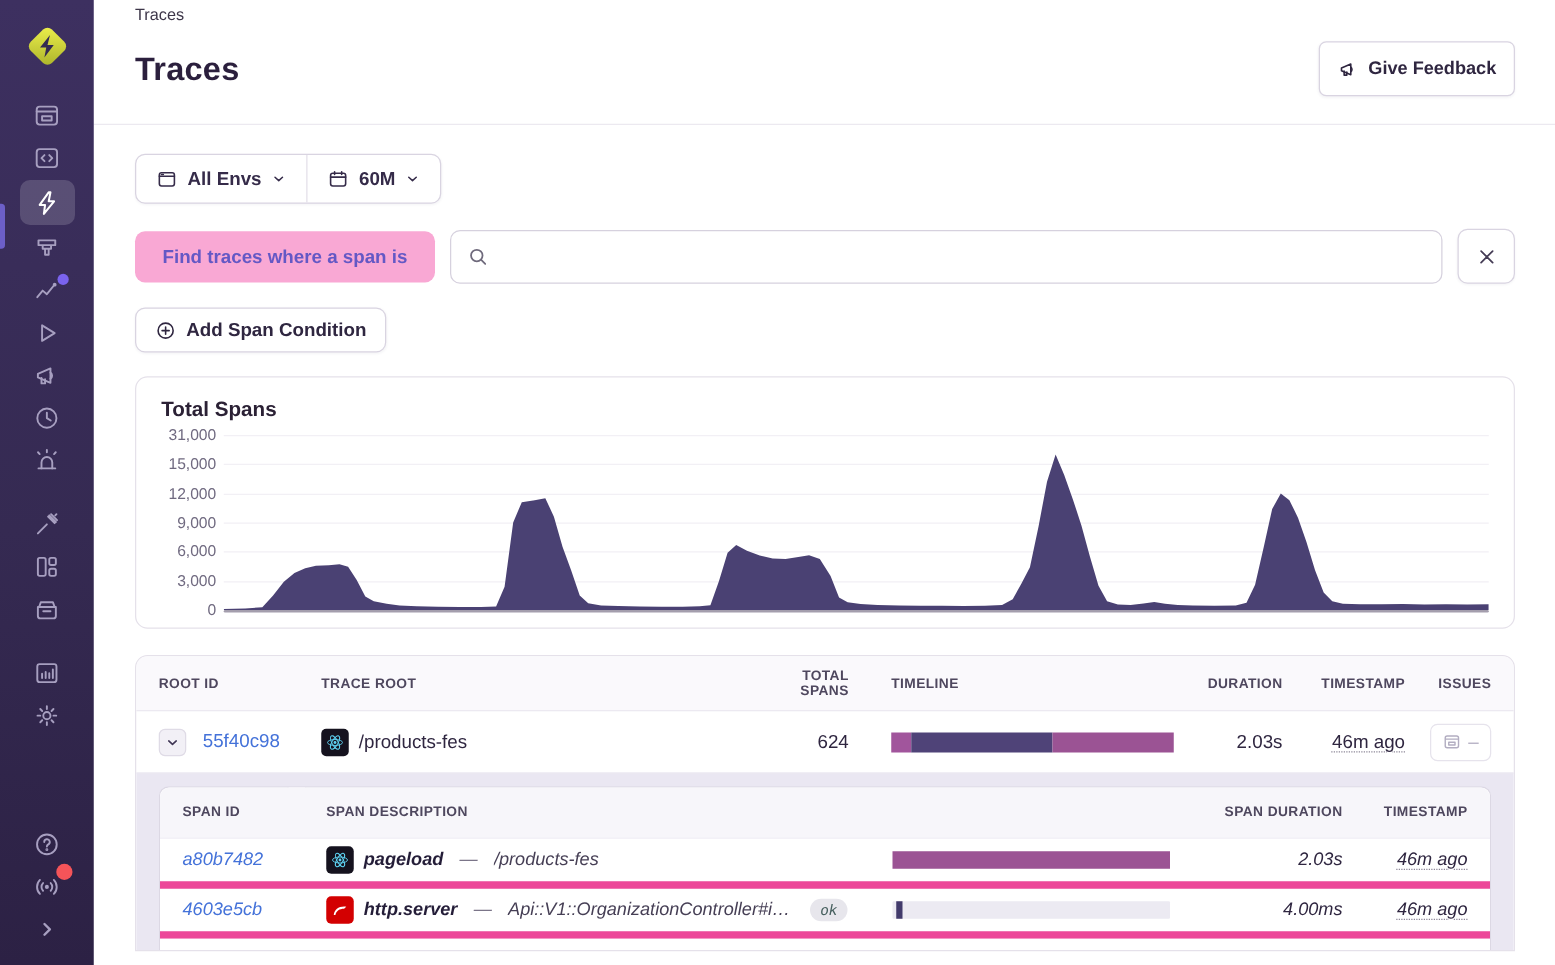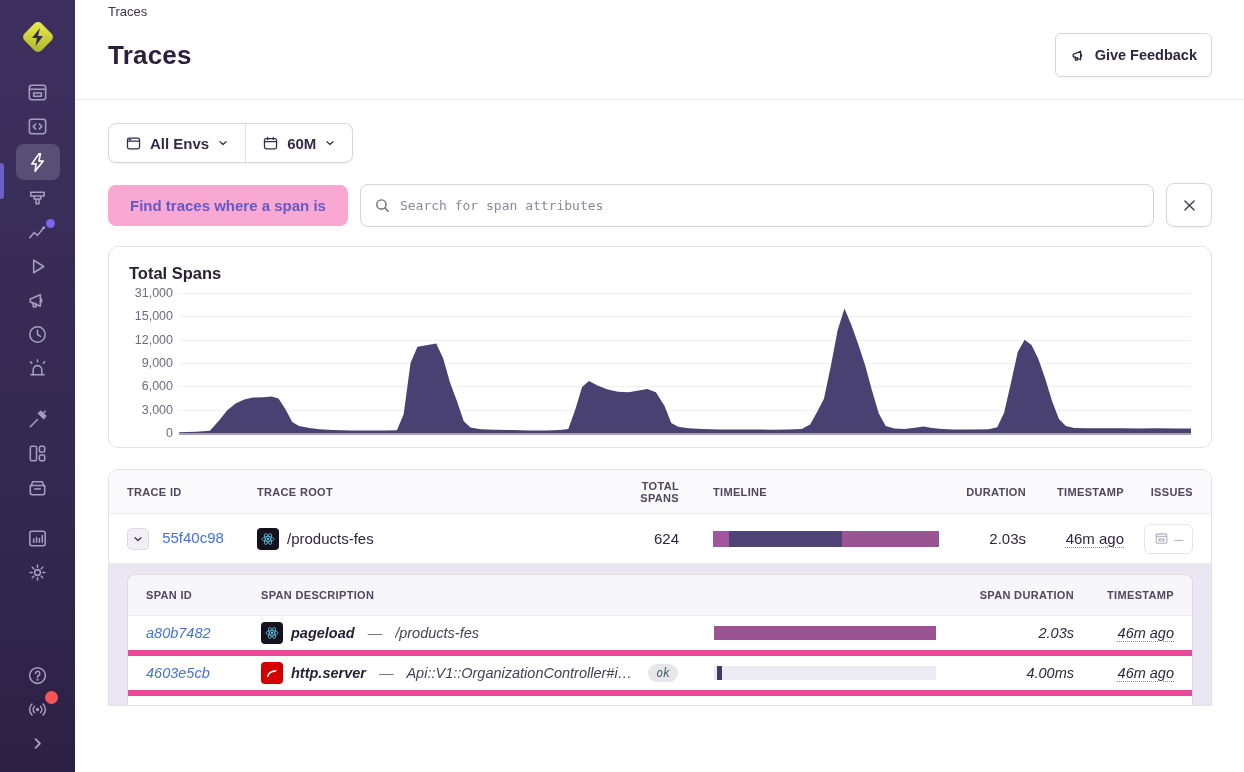--- a/index.html
+++ b/index.html
@@ -285,29 +285,37 @@
       </div>
     </div>
 
     <div class="search-row">
       <div class="find-pill">Find traces where a span is</div>
       <div class="search-box">
         <svg width="17" height="17" viewBox="0 0 24 24" fill="none" stroke="#6f6a7c" stroke-width="2" stroke-linecap="round">
           <circle cx="10.5" cy="10.5" r="6.5"></circle>
             <path d="M15.5 15.5 20 20"></path>
           </svg>
-        <input type="text" placeholder="Search for span attributes" style="">
       </div>
       <button class="close-btn">
         <svg width="17" height="17" viewBox="0 0 24 24" fill="none" stroke="#453c55" stroke-width="2" stroke-linecap="round">
             <path d="M5.5 5.5l13 13M18.5 5.5l-13 13"></path>
           </svg>
       </button>
     </div>
 
+    <div class="add-cond-row">
+      <button class="btn add-cond-btn">
+        <svg width="17" height="17" viewBox="0 0 24 24" fill="none" stroke="#2f2640" stroke-width="1.8" stroke-linecap="round">
+          <circle cx="12" cy="12" r="8.5"></circle>
+            <path d="M12 8v8M8 12h8"></path>
+          </svg>
+        <span>Add Span Condition</span>
+      </button>
+    </div>
 
     <section class="chart-panel">
       <div class="chart-title">Total Spans</div>
       <div class="chart-wrap">
         <div class="y-axis" id="y-axis">
             <span style="top: 140px;">0</span>
             <span style="top: 116.667px;">3,000</span>
             <span style="top: 93.3333px;">6,000</span>
             <span style="top: 70px;">9,000</span>
             <span style="top: 46.6667px;">12,000</span>
@@ -328,21 +336,21 @@
                 <polygon points="0,140 0.0,139.2 16.9,138.8 30.5,137.7 39.0,128.3 47.5,117.4 55.9,110.4 64.4,106.6 72.9,104.6 83.1,104.2 91.5,103.4 98.3,105.4 105.1,115.9 111.9,129.1 118.6,133.0 128.8,134.9 139.0,136.3 152.5,137.0 169.5,137.4 186.4,137.6 203.4,137.5 215.3,137.2 222.0,121.3 228.8,70.0 235.6,53.7 245.8,52.1 254.2,50.6 261.0,65.3 267.8,89.4 274.6,108.1 281.4,128.3 288.1,134.6 298.3,136.3 311.9,136.7 328.8,137.1 345.8,137.4 362.7,137.4 376.3,137.0 384.7,136.1 391.5,116.7 398.3,94.1 405.1,87.9 413.6,92.6 423.7,96.4 433.9,98.8 444.1,99.2 454.2,97.6 462.7,96.1 471.2,99.2 479.7,112.8 486.4,129.9 493.2,133.8 503.4,135.2 516.9,136.0 533.9,136.4 550.8,136.6 567.8,136.5 584.7,136.7 601.7,136.5 615.3,136.0 623.7,131.4 630.5,119.0 637.3,105.8 644.1,73.1 650.8,37.3 657.6,15.6 664.4,31.9 671.2,51.3 678.0,72.3 684.7,97.2 691.5,120.6 698.3,133.0 706.8,135.6 716.9,136.0 727.1,134.7 735.6,133.6 744.1,134.9 754.2,135.9 766.1,136.4 783.1,136.5 800.0,136.3 808.5,134.2 815.3,119.8 822.0,90.2 828.8,59.1 835.6,46.7 842.4,52.1 849.2,66.1 855.9,85.6 862.7,108.1 869.5,126.0 876.3,133.0 884.7,134.9 898.3,135.3 915.3,135.3 932.2,135.2 949.2,135.5 966.1,135.3 983.1,135.5 1000.0,135.4 1000,140" fill="#4a4173"></polygon>
               </svg>
           </div>
           <div class="baseline"></div>
         </div>
       </div>
     </section>
 
     <section class="table-panel">
       <div class="t-grid t-head">
-        <div>TRACE ID</div>
+        <div>ROOT ID</div>
         <div>TRACE ROOT</div>
         <div class="cell-r pad-r">TOTAL SPANS</div>
         <div>TIMELINE</div>
         <div class="cell-r">DURATION</div>
         <div class="cell-r">TIMESTAMP</div>
         <div class="cell-r">ISSUES</div>
       </div>
 
       <div class="t-grid trace-row">
         <div>

